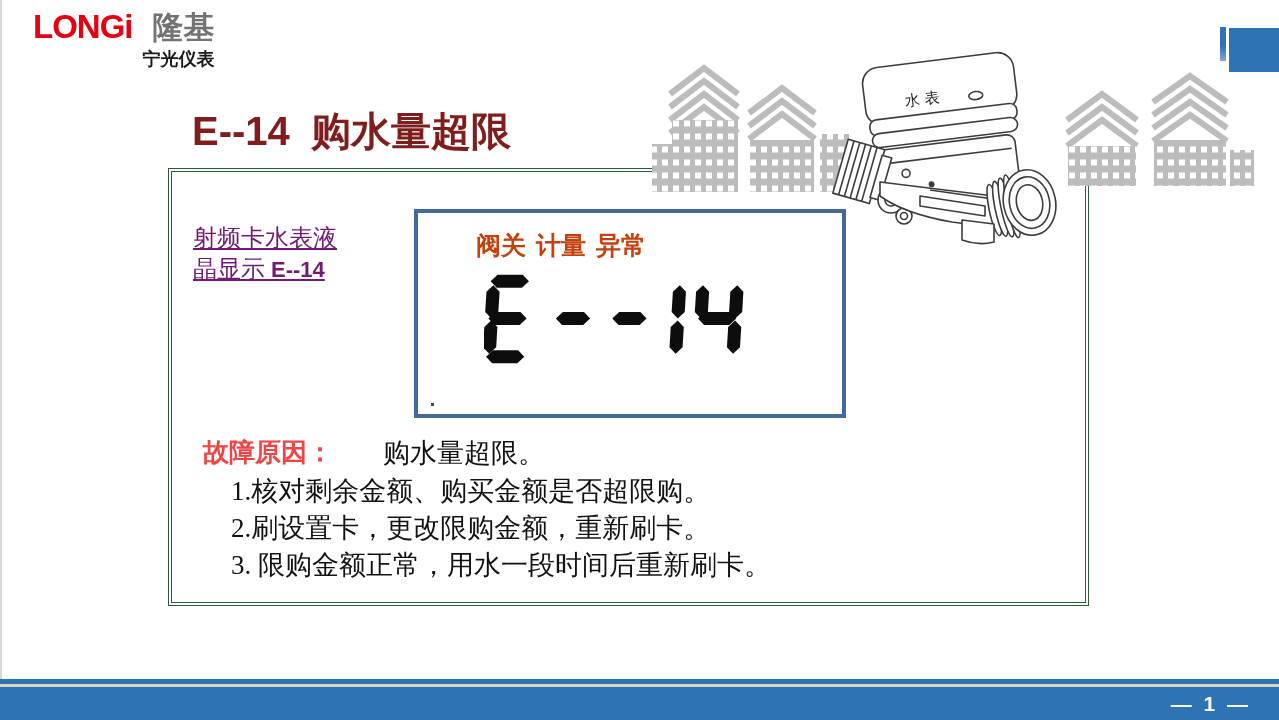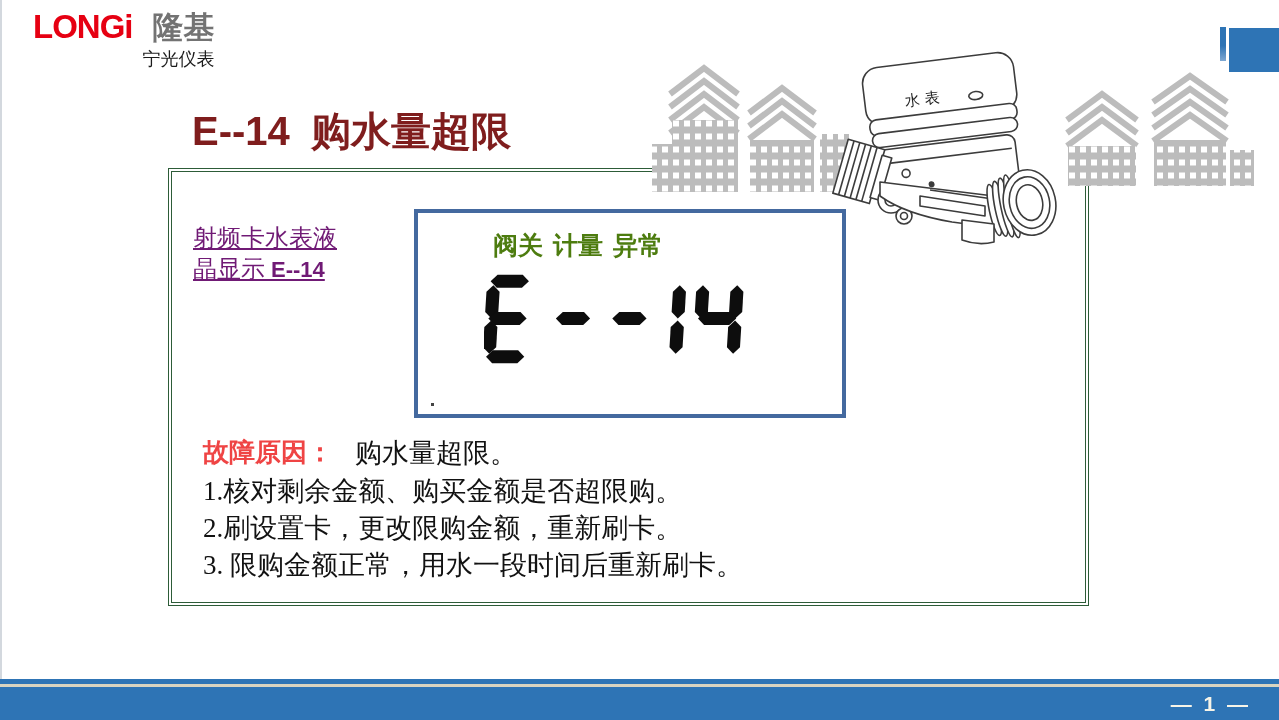--- a/index.html
+++ b/index.html
@@ -7,21 +7,21 @@
     position:relative;width:1279px;height:720px;background:#ffffff;
     overflow:hidden;font-family:"Liberation Sans","DejaVu Sans",sans-serif;
   }
   .slide-edge{position:absolute;left:0;top:0;width:2px;height:720px;background:#d3d8de;}
 
   
   .logo{position:absolute;left:33px;top:10px;}
   .logo-row{display:flex;align-items:flex-end;gap:20px;}
   .logo-latin{font-size:33px;font-weight:900;color:#e60012;letter-spacing:-1px;line-height:1;}
   .logo-cn{font-size:31px;font-weight:900;color:#737373;line-height:1;font-family:"Liberation Sans",sans-serif;}
-  .logo-sub{text-align:right;font-size:18px;font-weight:400;color:#1b1b1b;margin-top:4px;}
+  .logo-sub{text-align:right;font-size:18px;font-weight:700;color:#1b1b1b;margin-top:4px;}
 
   
   .deco-bar-thin{position:absolute;left:1220px;top:27px;width:6px;height:34px;
     background:linear-gradient(#2e74b5 55%,#7fa8d2);}
   .deco-bar-block{position:absolute;left:1229px;top:28px;width:50px;height:44px;background:#2e74b5;}
 
   
   .title{position:absolute;left:192px;top:104px;font-size:40px;font-weight:800;color:#7f1d1d;}
   .title .t-code{font-family:"Liberation Sans",sans-serif;letter-spacing:0;}
   .title .t-text{margin-left:10px;}
@@ -38,36 +38,36 @@
     font-family:"Liberation Serif","DejaVu Serif",serif;
     font-size:24px;line-height:31px;color:#701a75;text-decoration:underline;
   }
   .caption b{font-family:"Liberation Sans",sans-serif;font-size:22px;font-weight:800;}
 
   .lcd{
     position:absolute;left:245px;top:40px;width:432px;height:209px;
     border:4px solid #44699f;background:#fff;box-sizing:border-box;
   }
   .lcd-status{
-    position:absolute;left:0;top:16px;width:100%;padding-left:75px;box-sizing:border-box;
-    display:flex;gap:10px;font-size:25px;font-weight:800;color:#4d7c0f;
+    position:absolute;left:0;top:16px;width:100%;padding-left:58px;box-sizing:border-box;
+    display:flex;gap:10px;font-size:25px;font-weight:800;color:#c2410c;
   }
   .lcd-status .st2{}
   .lcd-code{position:absolute;left:66px;top:60px;}
   .lcd-speck{position:absolute;left:13px;bottom:8px;width:3px;height:3px;background:#444;}
 
   .info-row{
     position:absolute;left:34px;display:flex;align-items:flex-start;
     font-family:"Liberation Serif","DejaVu Serif",serif;
   }
   .info-label{
     flex:0 0 152px;font-size:26px;font-weight:800;color:#ef4444;
     font-family:"Liberation Serif","DejaVu Serif",serif;white-space:nowrap;
   }
-  .info-text{font-size:27px;color:#121212;white-space:nowrap;}
+  .info-text{font-size:27px;color:#121212;white-space:nowrap;margin-left:28px;}
   .fault-row{top:266px;}
   .solution-row{top:304px;}
   .solution-lines{display:flex;flex-direction:column;}
   .solution-lines .info-text{line-height:37px;}
 
   
   .decor{position:absolute;left:640px;top:40px;width:640px;height:210px;}
 
   
   .footer-line{position:absolute;left:0;top:679px;width:100%;height:5px;background:#2e74b5;}

